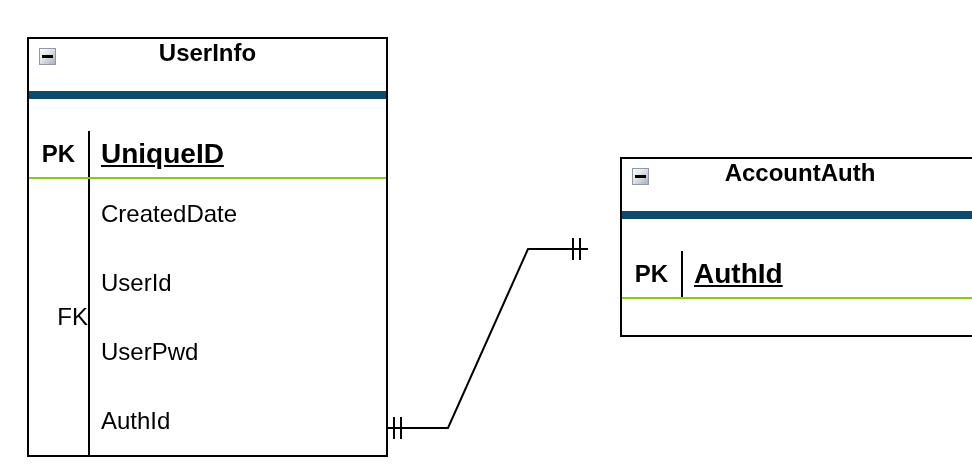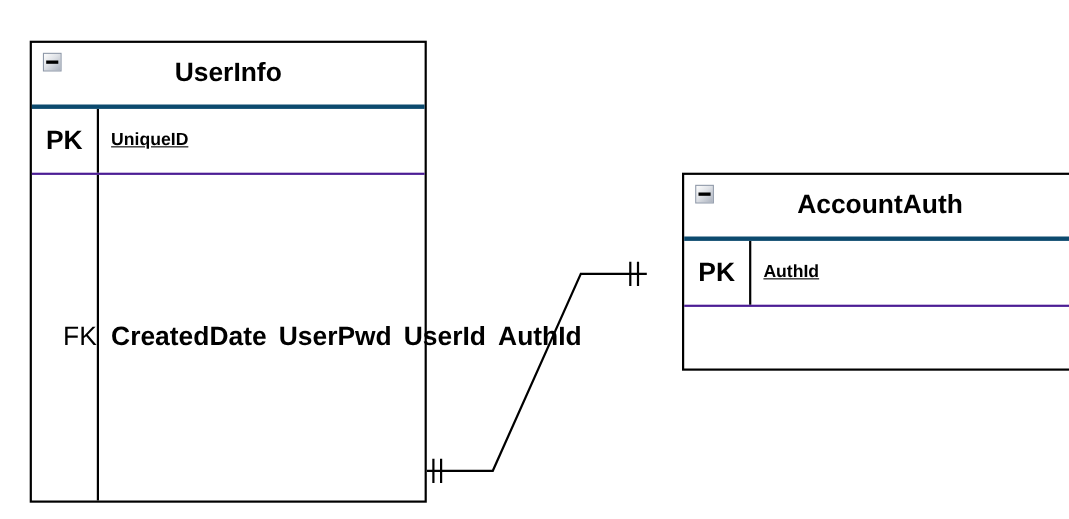--- a/index.html
+++ b/index.html
@@ -19,23 +19,23 @@
     box-sizing:border-box;
     border:2px solid #000000;
     background:#ffffff;
     display:flex;
     flex-direction:column;
   }
   .ent-header{
     position:relative;
     height:60px;
     box-sizing:border-box;
-    border-bottom:4px solid #0c4a6e;
+    border-bottom:8px solid #0c4a6e;
     display:flex;
-    align-items:center;
+    align-items:flex-start;
     justify-content:center;
     flex:0 0 auto;
   }
   .ent-title{
     font-size:24px;
     font-weight:bold;
     letter-spacing:0;
   }
   .collapse-btn{
     position:absolute;
@@ -48,57 +48,57 @@
     cursor:pointer;
   }
   .minus{
     display:block;
     width:11px;height:3px;
     background:#000000;
   }
   .row{
     display:flex;
     flex:0 0 auto;
-    height:60px;
+    height:48px;
     box-sizing:border-box;
-    border-bottom:2px solid #4c1d95;
+    border-bottom:2px solid #84cc16;
+    margin-top:32px;
   }
   .ent-body{
     display:flex;
     flex:1 1 auto;
     min-height:0;
   }
   .key-col{
     width:59px;
     flex:0 0 59px;
     border-right:2px solid #000000;
     display:flex;
     flex-direction:row;
   }
   .name-col{
     flex:1 1 auto;
     display:flex;
-    flex-direction:row;
-    font-weight:bold;
+    flex-direction:column;
   }
   .key-cell{
     width:59px;
     flex:0 0 59px;
     border-right:2px solid #000000;
     display:flex;
     align-items:center;
     justify-content:center;
     font-size:24px;
   }
   .name-cell{
     flex:1 1 auto;
     display:flex;
     align-items:center;
     padding-left:11px;
-    font-size:16px;
+    font-size:28px;
   }
   .cell{
     flex:1 1 0;
     display:flex;
     align-items:center;
     font-size:24px;
   }
   .key-col .cell{justify-content:center;}
   .name-col .cell{padding-left:11px;}
   .bold{font-weight:bold;}
@@ -128,22 +128,22 @@
     <div class="ent-body">
       <div class="key-col">
         <div class="cell"></div>
         <div class="cell"></div>
         <div class="cell"></div>
         <div class="cell"></div>
         <div class="cell">FK</div>
       </div>
       <div class="name-col">
         <div class="cell">CreatedDate</div>
+        <div class="cell">UserId</div>
         <div class="cell">UserPwd</div>
-        <div class="cell">UserId</div>
         <div class="cell">AuthId</div>
       </div>
     </div>
   </div>
 
   <div class="entity" style="left:620px;top:157px;width:360px;height:180px;">
     <div class="ent-header">
       <span class="collapse-btn">
         <span class="minus"></span>
       </span>

